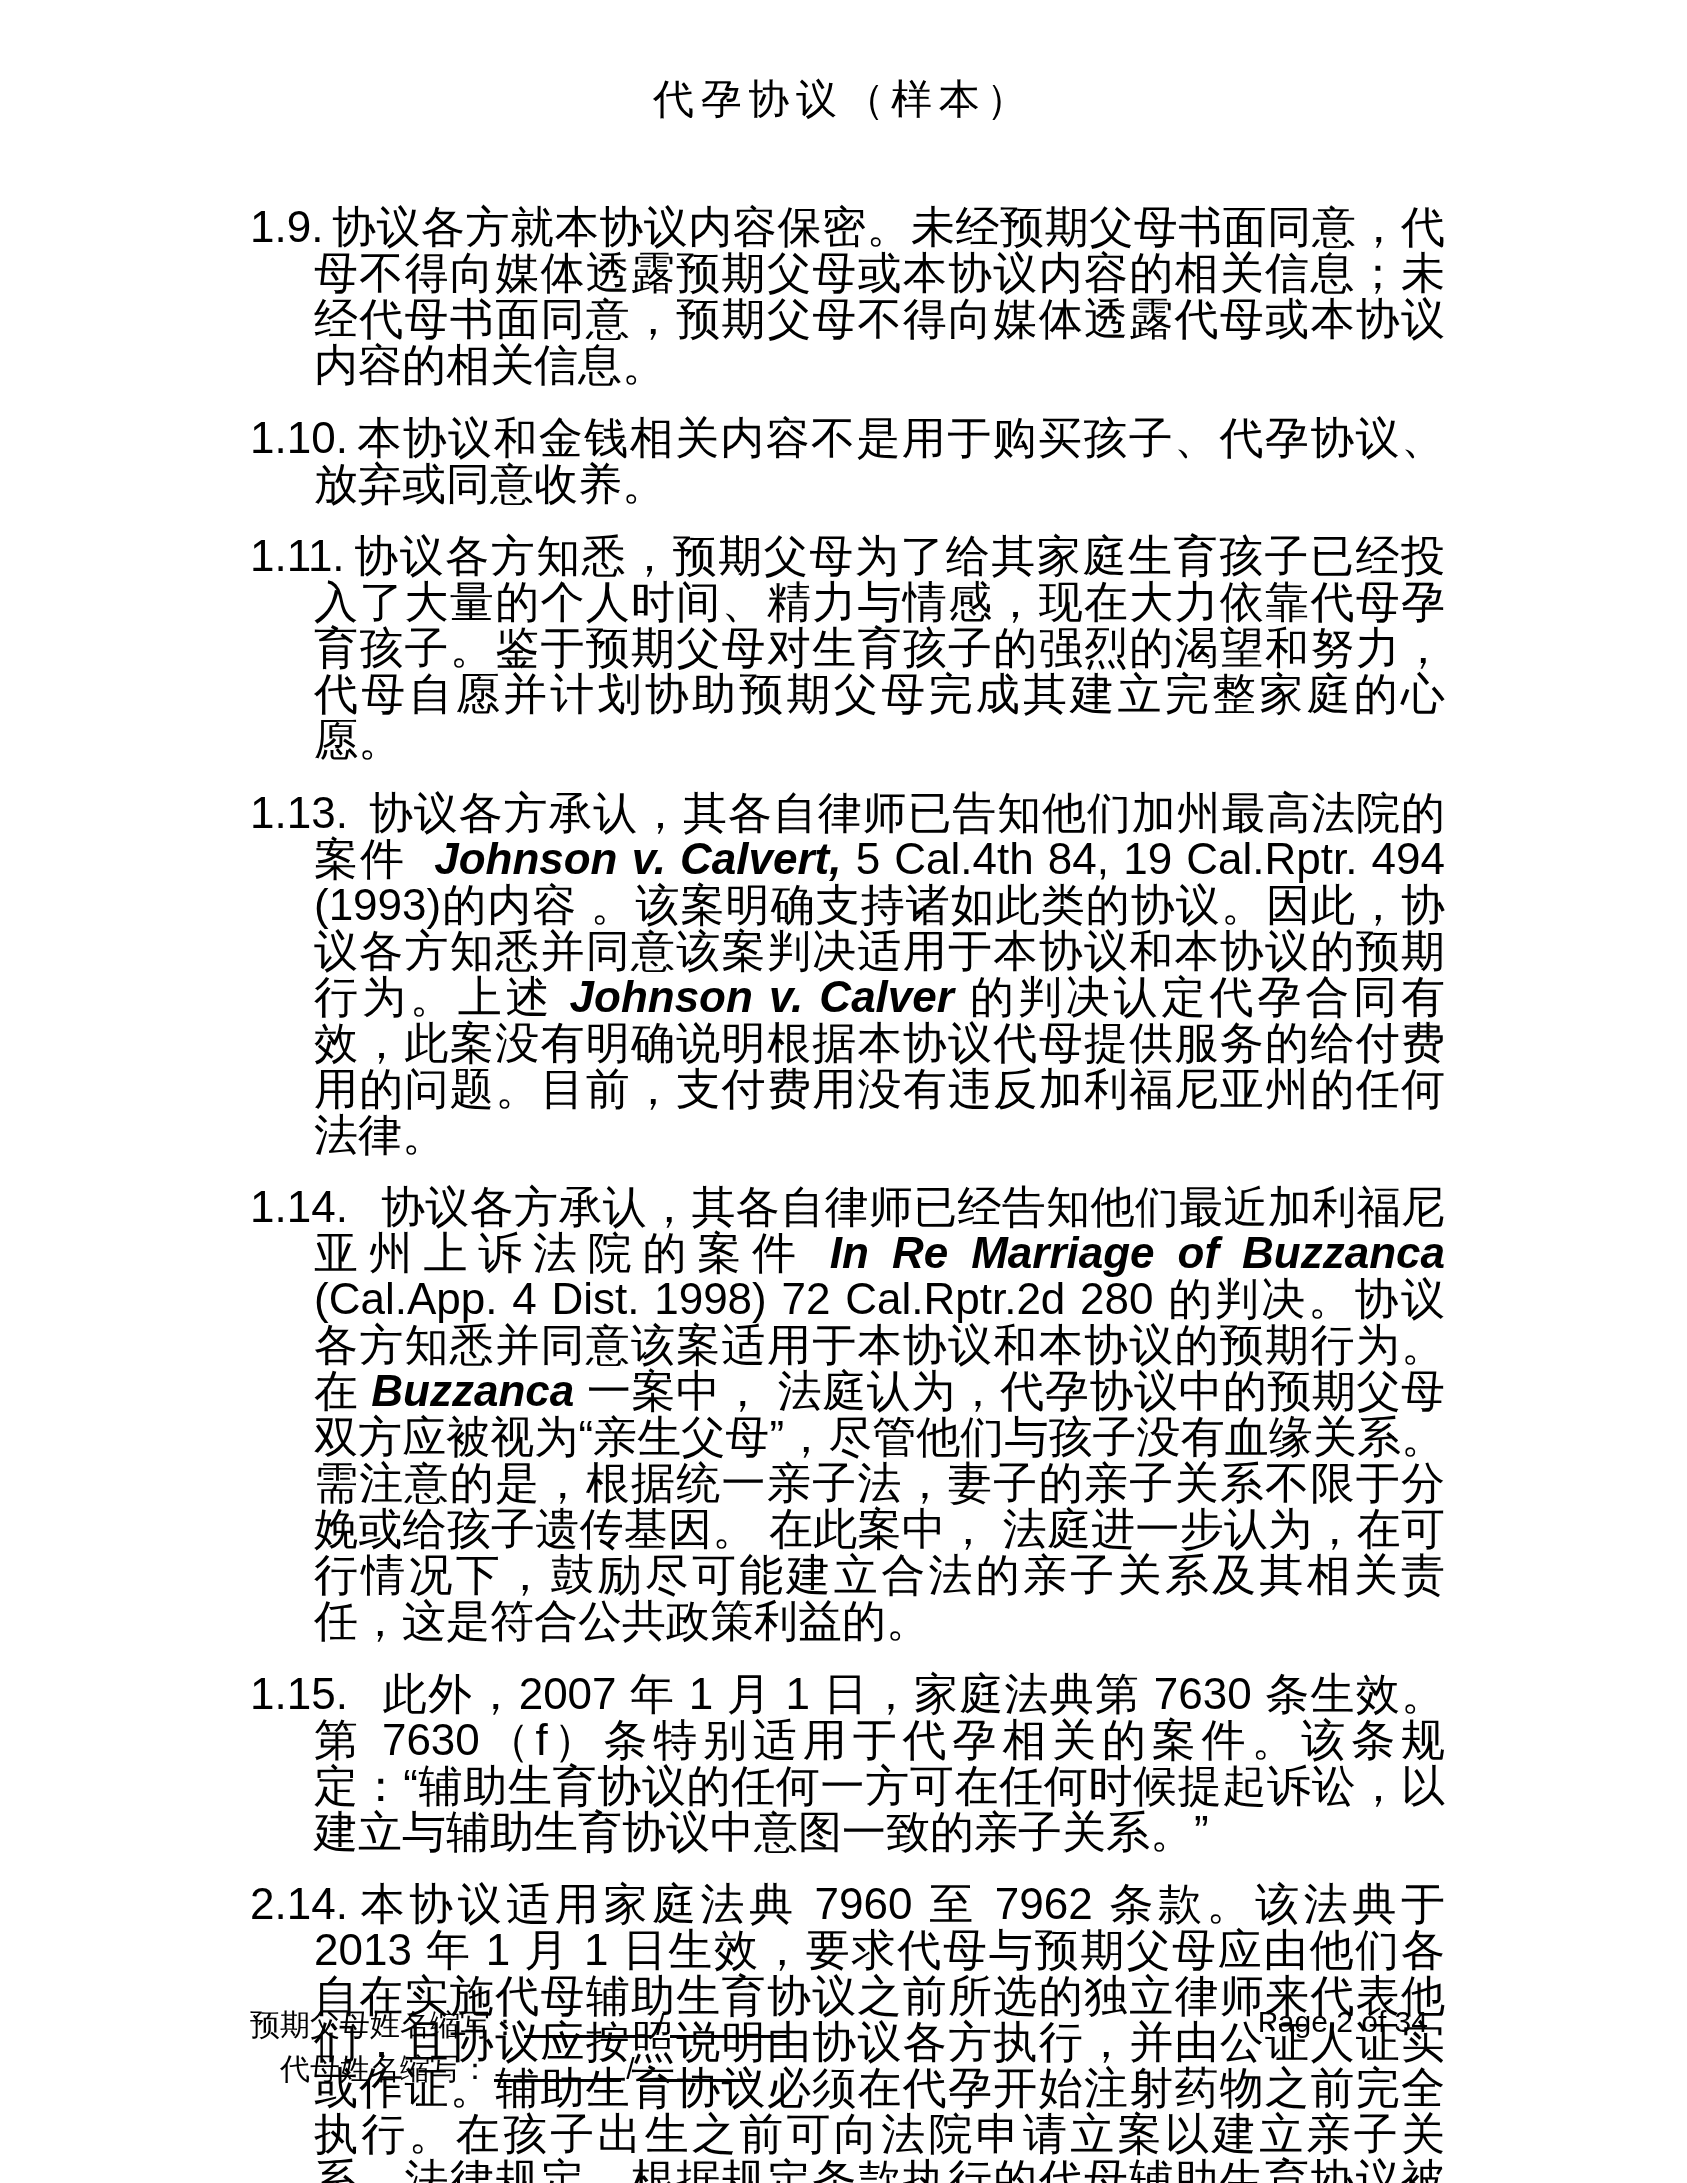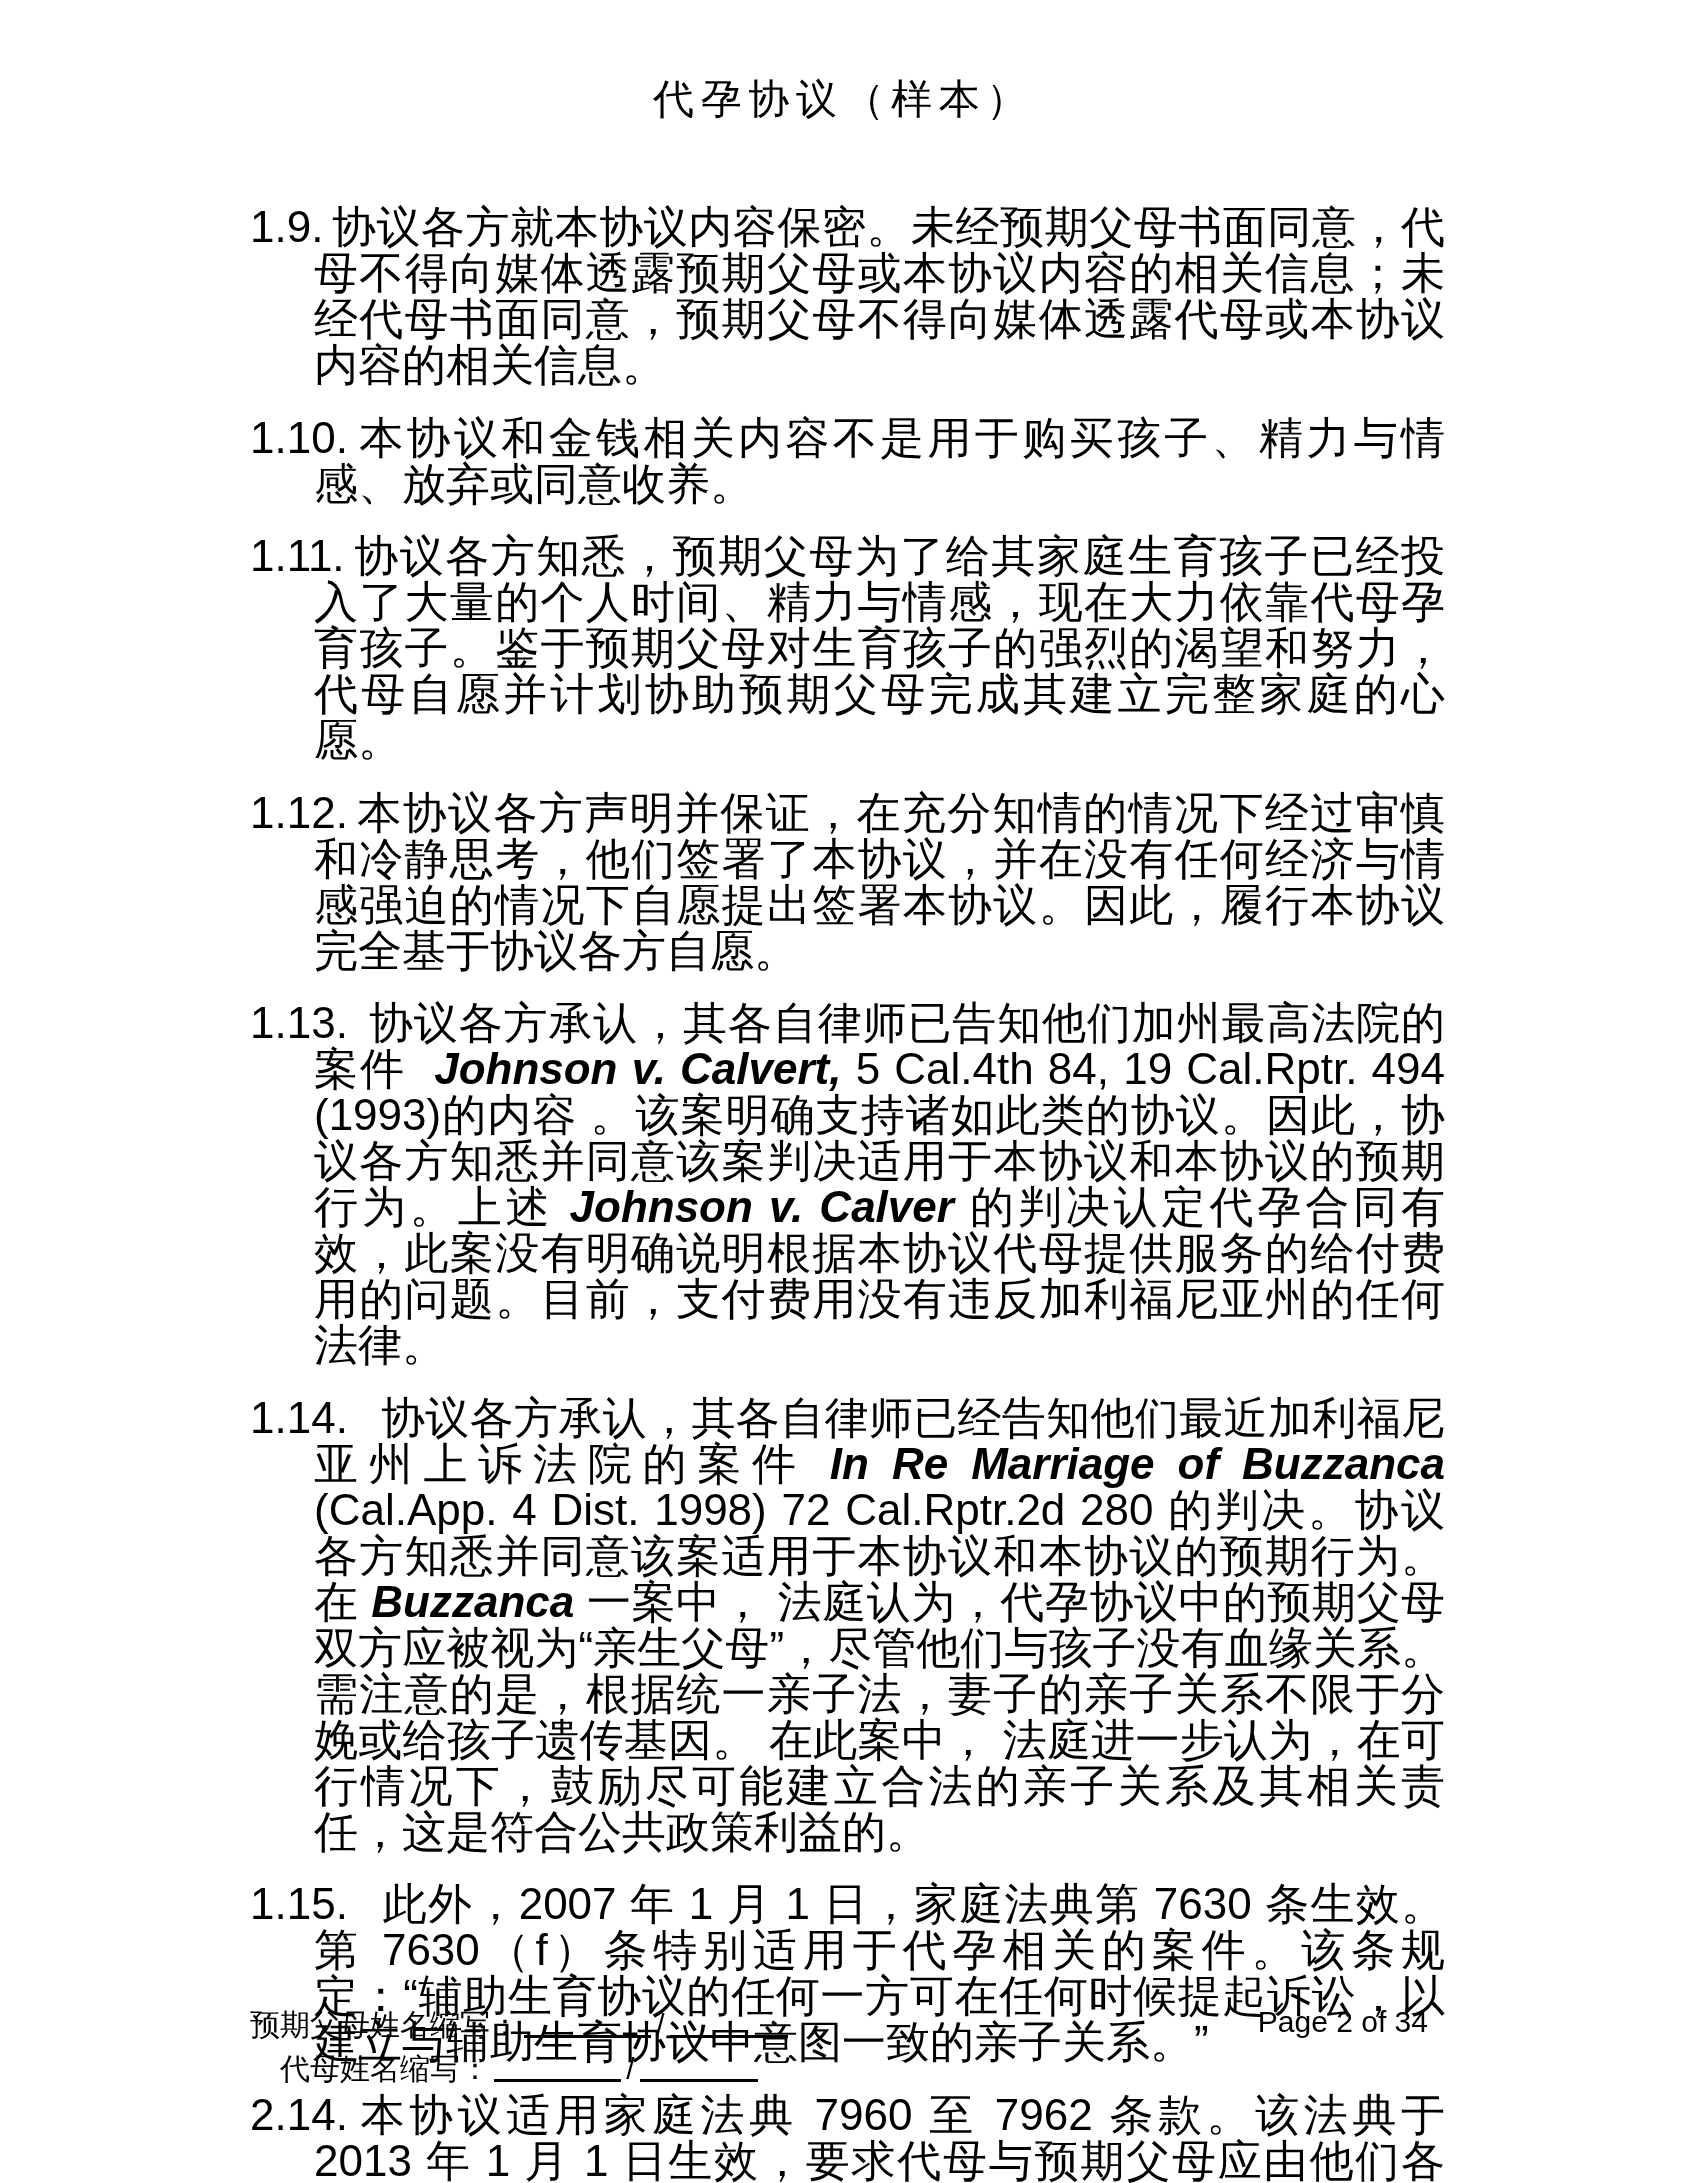--- a/index.html
+++ b/index.html
@@ -86,23 +86,22 @@
     line-height: 34px;
   }
 </style>
 </head>
 <body>
 
 <div class="page-title">代孕协议（样本）</div>
 
 <div class="body-text">
     <div class="para"><span class="num">1.9.</span><span class="seg">协议各方就本协议内容保密。未经预期父母书面同意，代母不得向媒体透露预期父母或本协议内容的相关信息；未经代母书面同意，预期父母不得向媒体透露代母或本协议内容的相关信息。</span></div>
-    <div class="para"><span class="num">1.10.</span><span class="seg">本协议和金钱相关内容不是用于购买孩子、精力与情感、放弃或同意收养。</span></div>
+    <div class="para"><span class="num">1.10.</span><span class="seg">本协议和金钱相关内容不是用于购买孩子、代孕协议、放弃或同意收养。</span></div>
     <div class="para"><span class="num">1.11.</span><span class="seg">协议各方知悉，预期父母为了给其家庭生育孩子已经投入了大量的个人时间、精力与情感，现在大力依靠代母孕育孩子。鉴于预期父母对生育孩子的强烈的渴望和努力，代母自愿并计划协助预期父母完成其建立完整家庭的心愿。</span></div>
-    <div class="para"><span class="num">1.12.</span><span class="seg">本协议各方声明并保证，在充分知情的情况下经过审慎和冷静思考，他们签署了本协议，并在没有任何经济与情感强迫的情况下自愿提出签署本协议。因此，履行本协议完全基于协议各方自愿。</span></div>
     <div class="para"><span class="num">1.13.</span><span class="seg"> 协议各方承认，其各自律师已告知他们加州最高法院的案件  </span><span class="seg bi">Johnson v. Calvert,</span><span class="seg"> 5 Cal.4th 84, 19 Cal.Rptr. 494 (1993)的内容 。该案明确支持诸如此类的协议。因此，协议各方知悉并同意该案判决适用于本协议和本协议的预期行为。上述 </span><span class="seg bi">Johnson v. Calver</span><span class="seg"> 的判决认定代孕合同有效，此案没有明确说明根据本协议代母提供服务的给付费用的问题。目前，支付费用没有违反加利福尼亚州的任何法律。</span></div>
     <div class="para"><span class="num">1.14.</span><span class="seg">  协议各方承认，其各自律师已经告知他们最近加利福尼亚州上诉法院的案件 </span><span class="seg bi">In Re Marriage of Buzzanca</span><span class="seg"> (Cal.App. 4 Dist. 1998) 72 Cal.Rptr.2d 280 的判决。协议各方知悉并同意该案适用于本协议和本协议的预期行为。在 </span><span class="seg bi">Buzzanca</span><span class="seg"> 一案中， 法庭认为，代孕协议中的预期父母</span><span class="seg b">双方</span><span class="seg">应被视为“亲生父母”，尽管他们与孩子没有血缘关系。需注意的是，根据统一亲子法，妻子的亲子关系不限于分娩或给孩子遗传基因。 在此案中， 法庭进一步认为，在可行情况下，鼓励尽可能建立合法的亲子关系及其相关责任，这是符合公共政策利益的。</span></div>
     <div class="para"><span class="num">1.15.</span><span class="seg">  此外，2007 年 1 月 1 日，家庭法典第 7630 条生效。第 7630（f）条特别适用于代孕相关的案件。该条规定：“辅助生育协议的任何一方可在任何时候提起诉讼，以建立与辅助生育协议中意图一致的亲子关系。”</span></div>
     <div class="para"><span class="num">2.14.</span><span class="seg">本协议适用家庭法典 7960 至 7962 条款。该法典于 2013 年 1 月 1 日生效，要求代母与预期父母应由他们各自在实施代母辅助生育协议之前所选的独立律师来代表他们，且协议应按照说明由协议各方执行，并由公证人证实或作证。辅助生育协议必须在代孕开始注射药物之前完全执行。在孩子出生之前可向法院申请立案以建立亲子关系，法律规定，根据规定条款执行的代母辅助生育协议被推定有效。代母辅助生育协议及相关文件不应受公开审查，但协议各</span></div>
   </div>
 
 <div class="footer">
   <div class="footer-line">
     <span>预期父母姓名缩写：</span><span class="blank"></span><span class="slash">/</span><span class="blank second"></span>
   </div>

